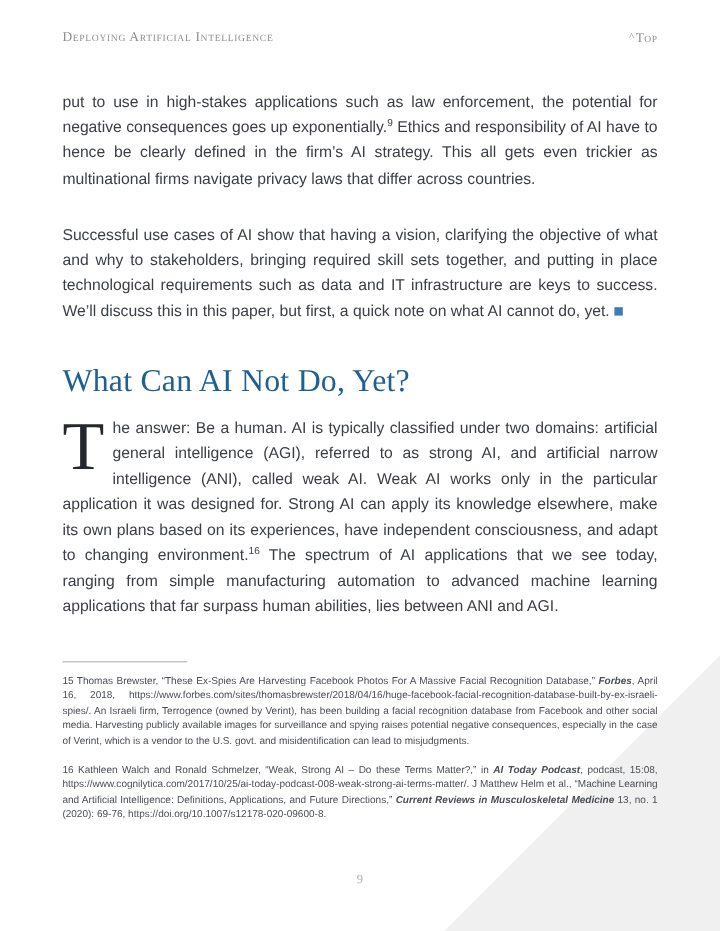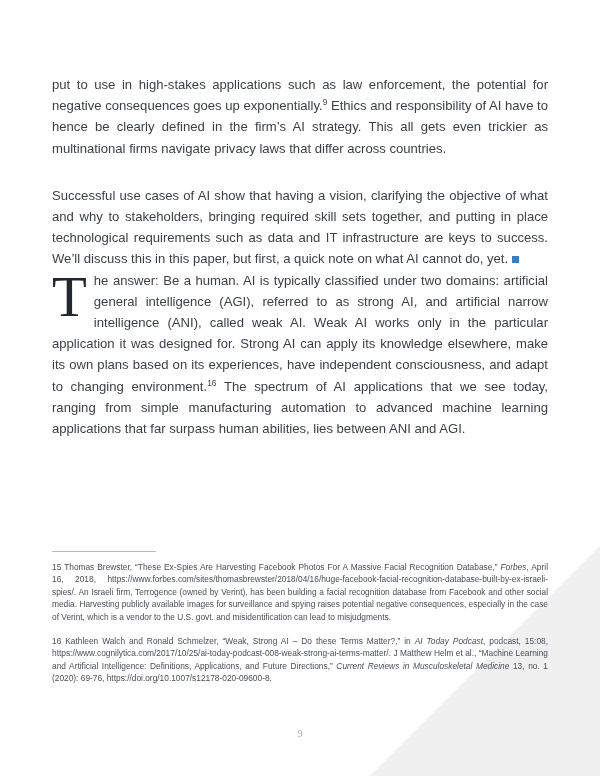--- a/index.html
+++ b/index.html
@@ -154,21 +154,21 @@
     margin: 0;
     font-size: 8.35px;
     line-height: 12.4px;
     color: #4a4e55;
     text-align: justify;
     hyphens: none;
   }
   p.footnote + p.footnote {
     margin-top: 12px;
   }
-  .footnote i { font-style: italic; }
+  .footnote i { font-style: italic; font-weight: bold; }
 
   
   .folio {
     position: absolute;
     top: 728px;
     left: 0;
     width: 600px;
     text-align: center;
     font-size: 10.5px;
     color: #b0b0b4;
@@ -177,27 +177,35 @@
 </style>
 </head>
 <body>
 
 <svg class="corner-wedge" viewBox="0 0 230 230" preserveAspectRatio="none" aria-hidden="true">
   <polygon points="230,0 230,230 0,230" fill="#f0f0f0"></polygon>
 </svg>
 
 <div class="page">
 
+  <div class="runhead">
+    <div class="runhead-title">Deploying Artificial Intelligence</div>
+    <div class="runhead-top">
+      <span class="caret">^</span>
+      <span>Top</span>
+    </div>
+  </div>
 
   <div class="col">
 
     <p class="body"><span>put to use in high-stakes applications such as law enforcement, the potential for negative consequences goes up exponentially.</span><sup>9</sup><span> Ethics and responsibility of AI have to hence be clearly defined in the firm’s AI strategy. This all gets even trickier as multinational firms navigate privacy laws that differ across countries.</span></p>
 
     <p class="body"><span>Successful use cases of AI show that having a vision, clarifying the objective of what and why to stakeholders, bringing required skill sets together, and putting in place technological requirements such as data and IT infrastructure are keys to success. We’ll discuss this in this paper, but first, a quick note on what AI cannot do, yet.</span><span class="endmark"></span></p>
 
+    <h2 class="section-title">What Can AI Not Do, Yet?</h2>
 
     <p class="dropcap-para"><span class="dropcap">T</span><span>he answer: Be a human. AI is typically classified under two domains: artificial general intelligence (AGI), referred to as strong AI, and artificial narrow intelligence (ANI), called weak AI. Weak AI works only in the particular application it was designed for. Strong AI can apply its knowledge elsewhere, make its own plans based on its experiences, have independent consciousness, and adapt to changing environment.</span><sup>16</sup><span> The spectrum of AI applications that we see today, ranging from simple manufacturing automation to advanced machine learning applications that far surpass human abilities, lies between ANI and AGI.</span></p>
 
   </div>
 
   <div class="footnotes">
     <div class="fn-rule"></div>
     <p class="footnote"><span>15 Thomas Brewster, “These Ex-Spies Are Harvesting Facebook Photos For A Massive Facial Recognition Database,” </span><i>Forbes</i><span>, April 16, 2018, https://www.forbes.com/sites/thomasbrewster/2018/04/16/huge-facebook-facial-recognition-database-built-by-ex-israeli-spies/. An Israeli firm, Terrogence (owned by Verint), has been building a facial recognition database from Facebook and other social media. Harvesting publicly available images for surveillance and spying raises potential negative consequences, especially in the case of Verint, which is a vendor to the U.S. govt. and misidentification can lead to misjudgments.</span></p>
     <p class="footnote"><span>16 Kathleen Walch and Ronald Schmelzer, “Weak, Strong AI – Do these Terms Matter?,” in </span><i>AI Today Podcast</i><span>, podcast, 15:08, https://www.cognilytica.com/2017/10/25/ai-today-podcast-008-weak-strong-ai-terms-matter/. J Matthew Helm et al., “Machine Learning and Artificial Intelligence: Definitions, Applications, and Future Directions,” </span><i>Current Reviews in Musculoskeletal Medicine</i><span> 13, no. 1 (2020): 69-76, https://doi.org/10.1007/s12178-020-09600-8.</span></p>
   </div>

